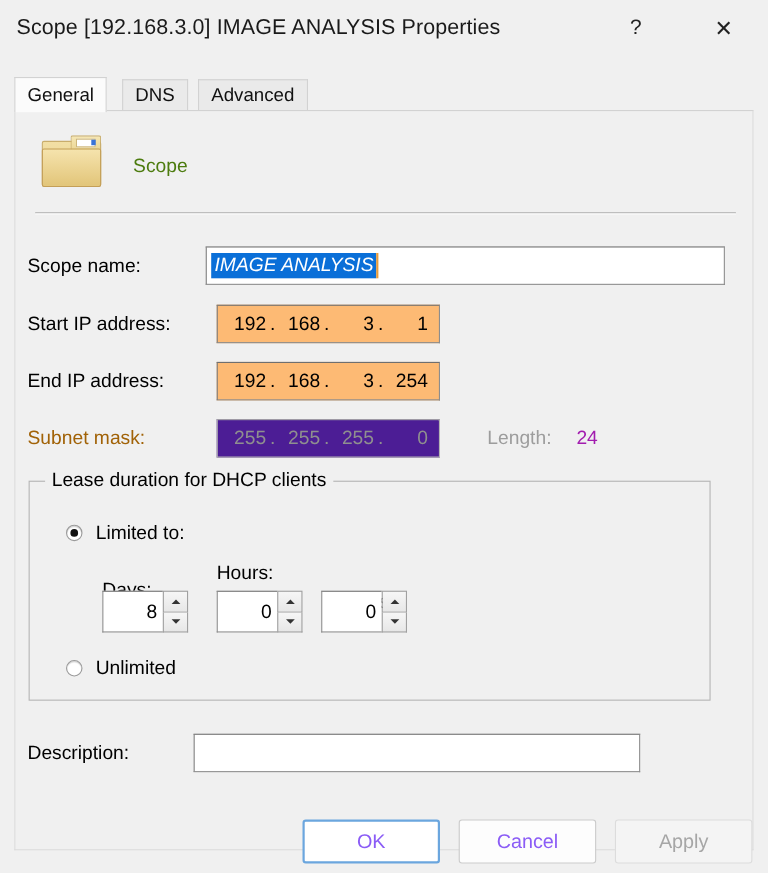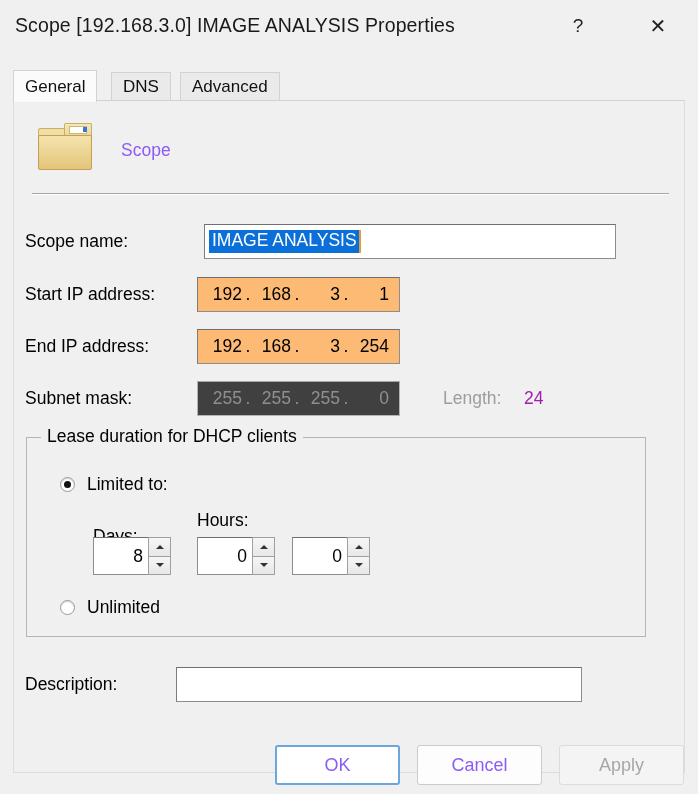--- a/index.html
+++ b/index.html
@@ -136,56 +136,56 @@
     width: 54px; height: 35px;
     background: linear-gradient(#f5e3ad, #e2c579);
     border: 1px solid #c49f57;
     border-radius: 2px;
     box-sizing: border-box;
   }
   .folder-title {
     position: absolute;
     left: 107px; top: 39px;
     font-size: 17.5px;
-    color: #8b5cf6;
+    color: #4d7c0f;
   }
   .hr {
     position: absolute;
     left: 18px; top: 92px;
     width: 637px; height: 0;
     border-top: 1px solid #a8a8a8;
     border-bottom: 1px solid #fcfcfc;
   }
 
   
   .form-label {
     position: absolute;
     left: 25px;
     font-size: 17.5px;
     color: #000;
     white-space: nowrap;
   }
-  .form-label.disabled { color: #000000; }
+  .form-label.disabled { color: #a16207; }
 
   .textbox {
     position: absolute;
     box-sizing: border-box;
     background: #ffffff;
     border: 1px solid #8d8d8d;
     border-top-color: #6f6f6f;
     border-left-color: #7c7c7c;
     font-size: 17.5px;
     color: #000;
     display: flex;
     align-items: center;
     overflow: hidden;
   }
 
   
-  #scope-name-input { left: 204px; top: 224px; width: 412px; height: 35px; }
+  #scope-name-input { left: 187px; top: 224px; width: 472px; height: 35px; font-style: italic; }
   .sel-text {
     background: #0a6fd8;
     color: #ffffff;
     padding: 1px 2px 2px 3px;
     margin-left: 4px;
     font-size: 17.5px;
     line-height: 1.1;
     white-space: nowrap;
   }
   .caret {
@@ -204,21 +204,21 @@
     border-top-color: #6f6f6f;
     border-left-color: #7c7c7c;
     height: 35px;
     width: 203px;
     display: flex;
     align-items: center;
     font-size: 17.5px;
     color: #000;
   }
   .ipbox.disabled {
-    background: #404040;
+    background: #4c1d95;
     border-color: #b4b4b4;
     border-top-color: #a6a6a6;
     color: #8f8f8f;
   }
   .oct {
     width: 38px;
     text-align: right;
     padding-right: 1px;
   }
   .oct:first-child { margin-left: 6px; }

